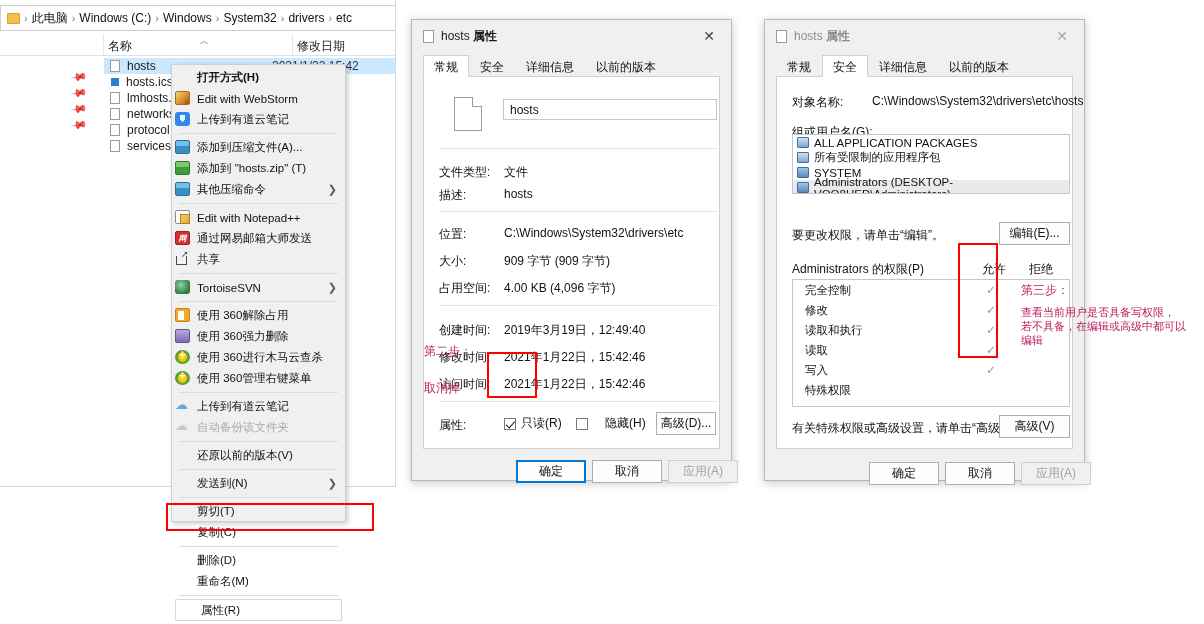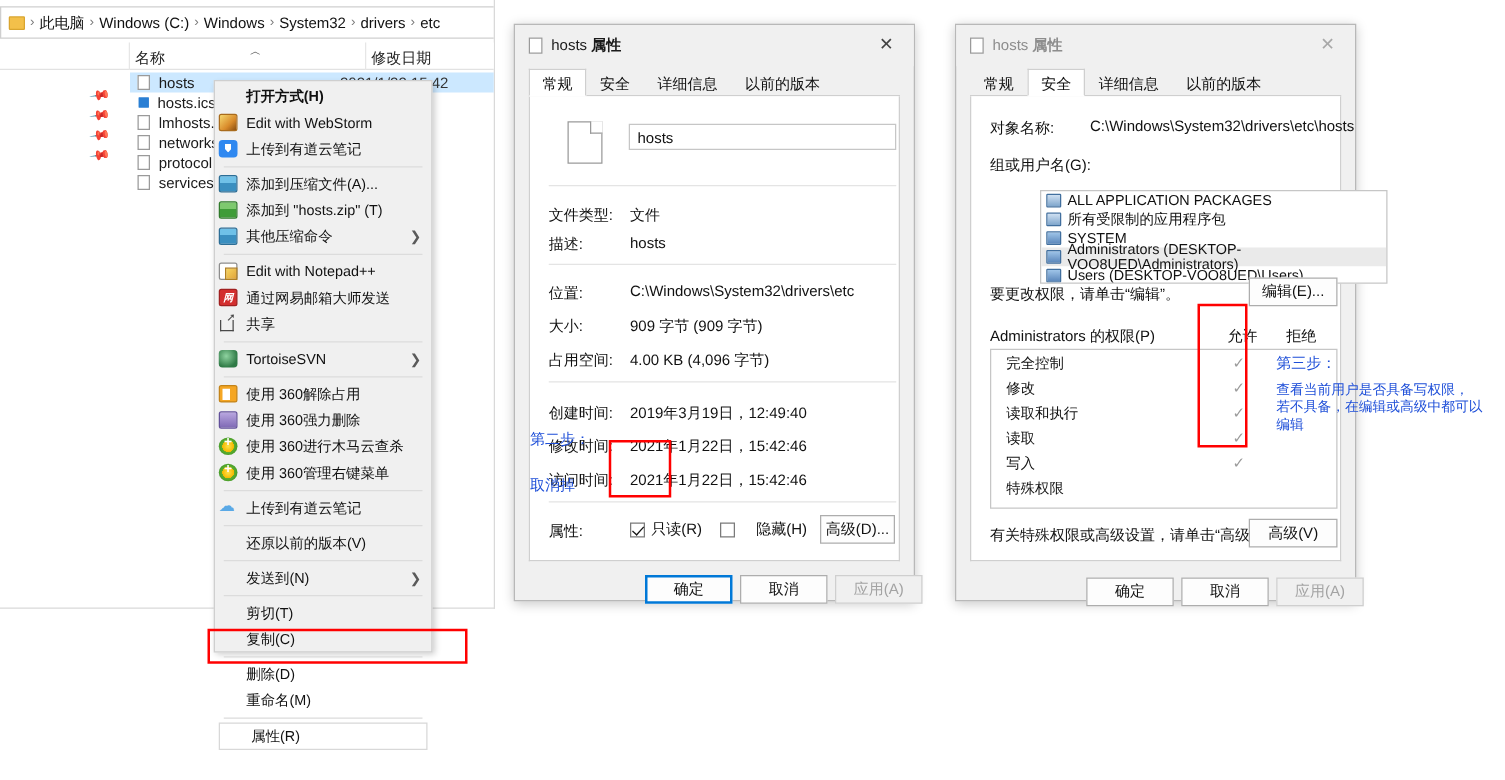--- a/index.html
+++ b/index.html
@@ -175,21 +175,21 @@
   .cbx { position:absolute; display:flex; align-items:center; font-size:12px;}
   .cbx .box {
     width: 12px; height: 12px; border: 1px solid #7a7a7a; background: #fff; margin-right: 5px;
     position: relative; flex:none;
   }
   .cbx .box.checked:after {
     content:""; position:absolute; left:3px; top:0px; width:4px; height:8px;
     border:solid #111; border-width: 0 1.6px 1.6px 0; transform: rotate(42deg);
   }
   .redbox { position:absolute; border: 2px solid #ff0000; }
-  .redtxt { position:absolute; color:#1d4ed8; font-size:12px; white-space:nowrap; line-height:15px;}
+  .redtxt { position:absolute; color:#be185d; font-size:12px; white-space:nowrap; line-height:15px;}
 
   
   .listbox { position:absolute; border:1px solid #c6c6c6; background:#fff; overflow:hidden;}
   .lbrow { height: 15px; display:flex; align-items:center; font-size:11.5px; color:#111; padding-left:4px;}
   .lbrow.sel { background: #eaeaea; }
   .lbrow .uico { width:12px; height:11px; margin-right:5px; flex:none;
     background: linear-gradient(#9fc4e8,#5b87bb); border:1px solid #416f9e; border-radius:1px;}
   .lbrow .uico.grp { background: linear-gradient(#cfe0f2,#7fa6cc); }
   .permrow { height: 20px; position: relative; font-size: 11.5px; color:#111; }
   .permrow .plabel { position:absolute; left: 12px; top: 3px; }
@@ -367,20 +367,26 @@
         </span>
       <span class="mlabel">使用 360管理右键菜单</span>
     </div>
     <div class="msep"></div>
     <div class="mi">
       <span class="mico">
           <i class="ic ic-baidu"></i>
         </span>
       <span class="mlabel">上传到有道云笔记</span>
     </div>
+    <div class="mi disabled">
+      <span class="mico">
+          <i class="ic ic-baidu dim"></i>
+        </span>
+      <span class="mlabel">自动备份该文件夹</span>
+    </div>
     <div class="msep"></div>
     <div class="mi noicon">
       <span class="mlabel">还原以前的版本(V)</span>
     </div>
     <div class="msep"></div>
     <div class="mi noicon">
       <span class="mlabel">发送到(N)</span>
       <span class="arrow">❯</span>
     </div>
     <div class="msep"></div>
@@ -491,21 +497,21 @@
       <div class="tab">详细信息</div>
       <div class="tab">以前的版本</div>
     </div>
 
     <div class="dlg-body" style="height:372px;">
       <div class="row" style="left:15px; top:17px;">对象名称:</div>
       <div class="row" style="left:95px; top:17px;">C:\Windows\System32\drivers\etc\hosts</div>
 
       <div class="row" style="left:15px; top:47px;">组或用户名(G):</div>
 
-      <div class="listbox" style="left:15px; top:75px; width:278px; height:75px;margin-left:40px;">
+      <div class="listbox" style="left:15px; top:57px; width:278px; height:60px;">
         <div class="lbrow">
           <span class="uico grp"></span>
           <span>ALL APPLICATION PACKAGES</span>
         </div>
         <div class="lbrow">
           <span class="uico grp"></span>
           <span>所有受限制的应用程序包</span>
         </div>
         <div class="lbrow">
           <span class="uico"></span>

